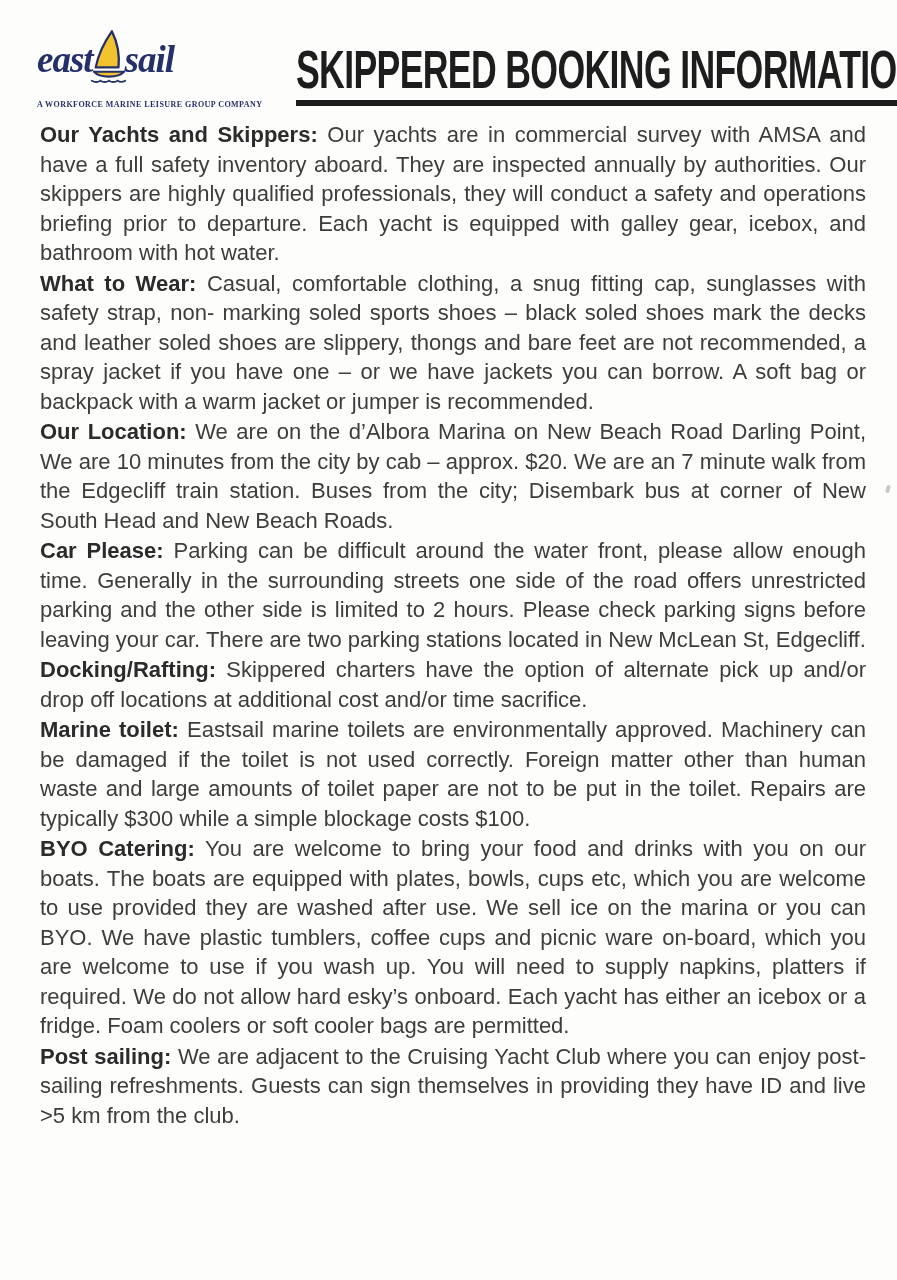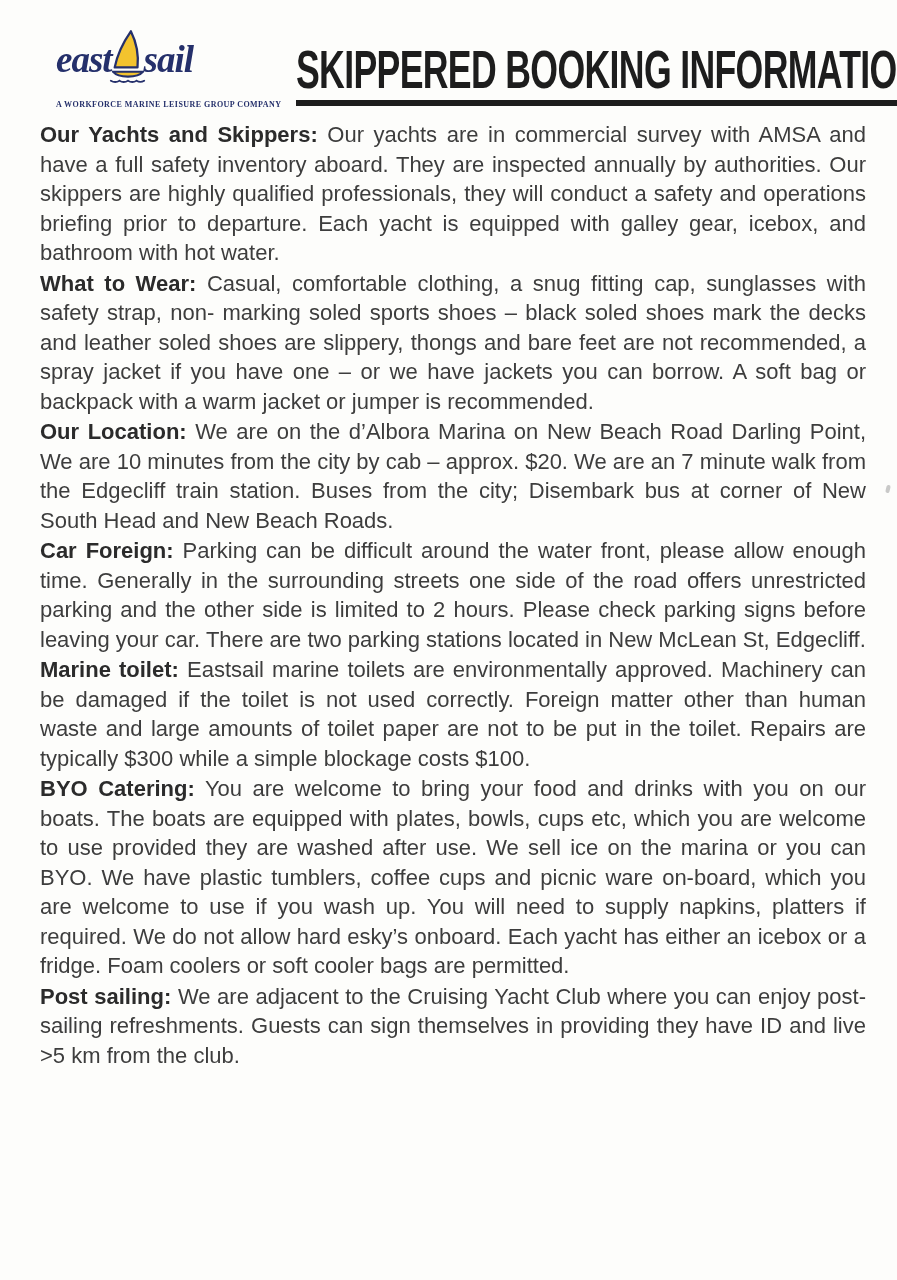--- a/index.html
+++ b/index.html
@@ -7,21 +7,21 @@
     position: relative;
     width: 897px;
     height: 1280px;
     background: #fdfdfb;
     overflow: hidden;
     font-family: "Liberation Sans", sans-serif;
     color: #3d3d3d;
   }
   
   .header { position: relative; height: 114px; }
-  .logo { position: absolute; left: 56px; top: 34px; width: 252px; }
+  .logo { position: absolute; left: 37px; top: 34px; width: 252px; }
   .logo-line { display: flex; align-items: center; }
   .brand {
     font-family: "Liberation Serif", serif;
     font-style: italic;
     font-weight: bold;
     font-size: 37px;
     line-height: 1;
     color: #25306b;
     letter-spacing: -1px;
   }
@@ -91,21 +91,22 @@
       <div class="tagline">A WORKFORCE MARINE LEISURE GROUP COMPANY</div>
     </div>
     <h1 class="title">SKIPPERED BOOKING INFORMATION</h1>
   </header>
 
   <main class="content" id="doc-body">
 
   <p class="para"><b class="heading">Our Yachts and Skippers:</b> <span>Our yachts are in commercial survey with AMSA and have a full safety inventory aboard. They are inspected annually by authorities. Our skippers are highly qualified professionals, they will conduct a safety and operations briefing prior to departure. Each yacht is equipped with galley gear, icebox, and bathroom with hot water.</span></p>
       <p class="para"><b class="heading">What to Wear:</b> <span>Casual, comfortable clothing, a snug fitting cap, sunglasses with safety strap, non- marking soled sports shoes – black soled shoes mark the decks and leather soled shoes are slippery, thongs and bare feet are not recommended, a spray jacket if you have one – or we have jackets you can borrow. A soft bag or backpack with a warm jacket or jumper is recommended.</span></p>
       <p class="para"><b class="heading">Our Location:</b> <span>We are on the d’Albora Marina on New Beach Road Darling Point, We are 10 minutes from the city by cab – approx. $20. We are an 7 minute walk from the Edgecliff train station. Buses from the city; Disembark bus at corner of New South Head and New Beach Roads.</span></p>
-      <p class="para"><b class="heading">Car Foreign:</b> <span>Parking can be difficult around the water front, please allow enough time. Generally in the surrounding streets one side of the road offers unrestricted parking and the other side is limited to 2 hours. Please check parking signs before leaving your car. There are two parking stations located in New McLean St, Edgecliff.</span></p>
+      <p class="para"><b class="heading">Car Please:</b> <span>Parking can be difficult around the water front, please allow enough time. Generally in the surrounding streets one side of the road offers unrestricted parking and the other side is limited to 2 hours. Please check parking signs before leaving your car. There are two parking stations located in New McLean St, Edgecliff.</span></p>
+      <p class="para"><b class="heading">Docking/Rafting:</b> <span>Skippered charters have the option of alternate pick up and/or drop off locations at additional cost and/or time sacrifice.</span></p>
       <p class="para"><b class="heading">Marine toilet:</b> <span>Eastsail marine toilets are environmentally approved. Machinery can be damaged if the toilet is not used correctly. Foreign matter other than human waste and large amounts of toilet paper are not to be put in the toilet.  Repairs are typically $300 while a simple blockage costs $100.</span></p>
       <p class="para"><b class="heading">BYO Catering:</b> <span>You are welcome to bring your food and drinks with you on our boats. The boats are equipped with plates, bowls, cups etc, which you are welcome to use provided they are washed after use. We sell ice on the marina or you can BYO. We have plastic tumblers, coffee cups and picnic ware on-board, which you are welcome to use if you wash up. You will need to supply napkins, platters if required. We do not allow hard esky’s onboard. Each yacht has either an icebox or a fridge. Foam coolers or soft cooler bags are permitted.</span></p>
       <p class="para"><b class="heading">Post sailing:</b> <span>We are adjacent to the Cruising Yacht Club where you can enjoy post-sailing refreshments. Guests can sign themselves in providing they have ID and live &gt;5 km from the club.</span></p>
     </main>
 
   <div class="artifact"></div>
 
 </div>
 
 </body></html>

